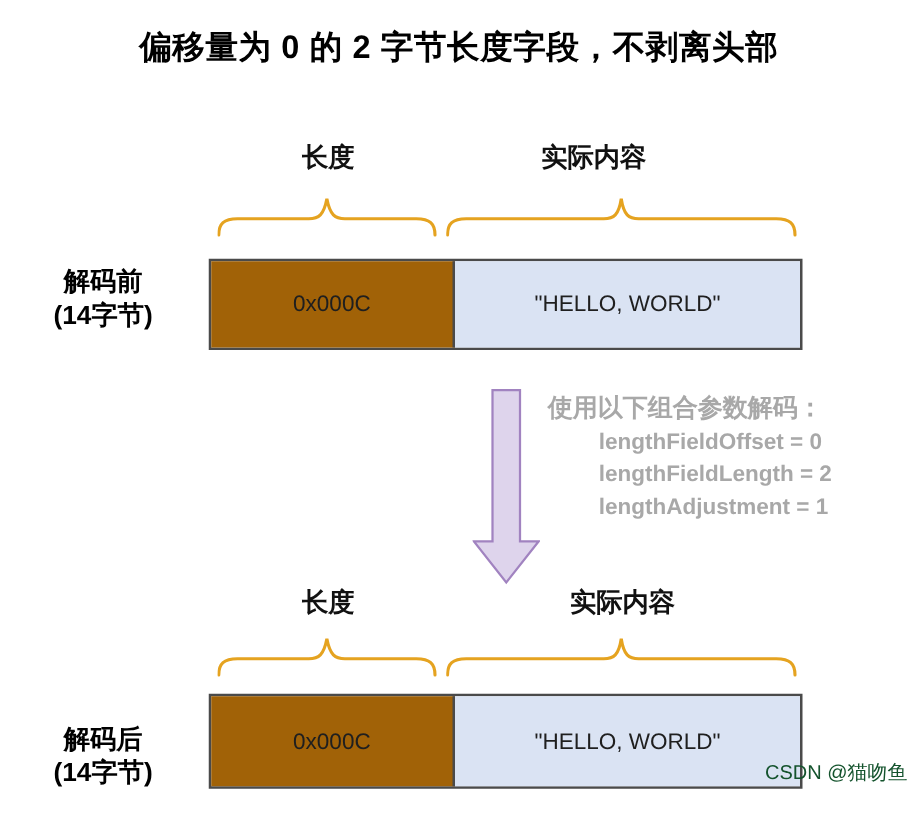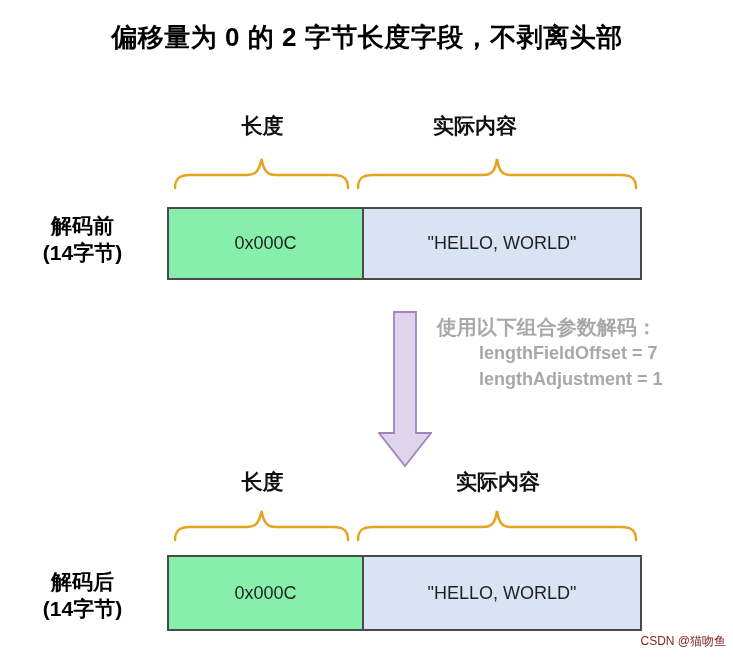--- a/index.html
+++ b/index.html
@@ -30,38 +30,38 @@
   .brace-right{left:357px;}
   .frame{
     position:absolute;left:167px;top:107px;width:471px;height:69px;
     display:flex;border:2px solid #4a4a4a;box-sizing:content-box;background:#fff;
   }
   .sec-bottom .frame{top:103px;height:72px;}
   .cell{
     display:flex;align-items:center;justify-content:center;
     font-size:18px;color:#1f1f1f;white-space:nowrap;
   }
-  .cell-length{width:193px;background:#86efac;border-right:2px solid #4a4a4a;}
+  .cell-length{width:193px;background:#a16207;border-right:2px solid #4a4a4a;}
   .cell-content{flex:1;background:#dae3f3;}
   .row-label{
     position:absolute;left:10px;top:112px;width:145px;text-align:center;
     font-size:21px;font-weight:bold;line-height:27px;color:#000;
   }
-  .sec-bottom .row-label{top:116px;}
+  .sec-bottom .row-label{top:126px;}
   
   .arrow{position:absolute;left:378px;top:311px;}
   .decode-text{position:absolute;left:431px;top:314px;}
   .decode-heading{font-size:20px;font-weight:bold;color:#a8a8a8;line-height:26px;text-align:center;}
   .decode-params{
     margin:0;padding:0 0 0 48px;list-style:none;
     font-size:18px;font-weight:bold;color:#a8a8a8;line-height:26px;white-space:nowrap;
   }
   
   .watermark{
-    position:absolute;right:7px;top:633px;font-size:12px;color:#7f1d1d;white-space:nowrap;
+    position:absolute;right:7px;top:608px;font-size:16px;color:#14532d;white-space:nowrap;
   }
 </style>
 </head>
 <body>
 
 <div class="page">
 
   <h1 class="title">偏移量为 0 的 2 字节长度字段，不剥离头部</h1>
 
   <section class="sec sec-top">
@@ -86,21 +86,22 @@
     </div>
   </section>
 
   <svg class="arrow" width="54" height="157" viewBox="0 0 54 157">
     <polygon points="16,1 38,1 38,122 53,122 27,155 1,122 16,122" fill="#ded4ec" stroke="#a183c0" stroke-width="1.8" stroke-linejoin="miter"></polygon>
   </svg>
 
   <div class="decode-text">
     <div class="decode-heading">使用以下组合参数解码：</div>
     <ul class="decode-params">
-      <li>lengthFieldOffset = 7</li>
+      <li>lengthFieldOffset = 0</li>
+      <li>lengthFieldLength = 2</li>
       <li>lengthAdjustment = 1</li>
     </ul>
   </div>
 
   <section class="sec sec-bottom">
     <div class="col-header hdr-length">长度</div>
     <div class="col-header hdr-content">实际内容</div>
 
     <svg class="brace brace-left" width="176" height="36" viewBox="0 0 176 36">
       <path d="M1,33 C1,24 5,20 16,20 L73,20 C81,20 85,17 87.5,4 C90,17 94,20 102,20 L159,20 C170,20 174,24 174,33" fill="none" stroke="#e5a320" stroke-width="2.5" stroke-linecap="round"></path>

